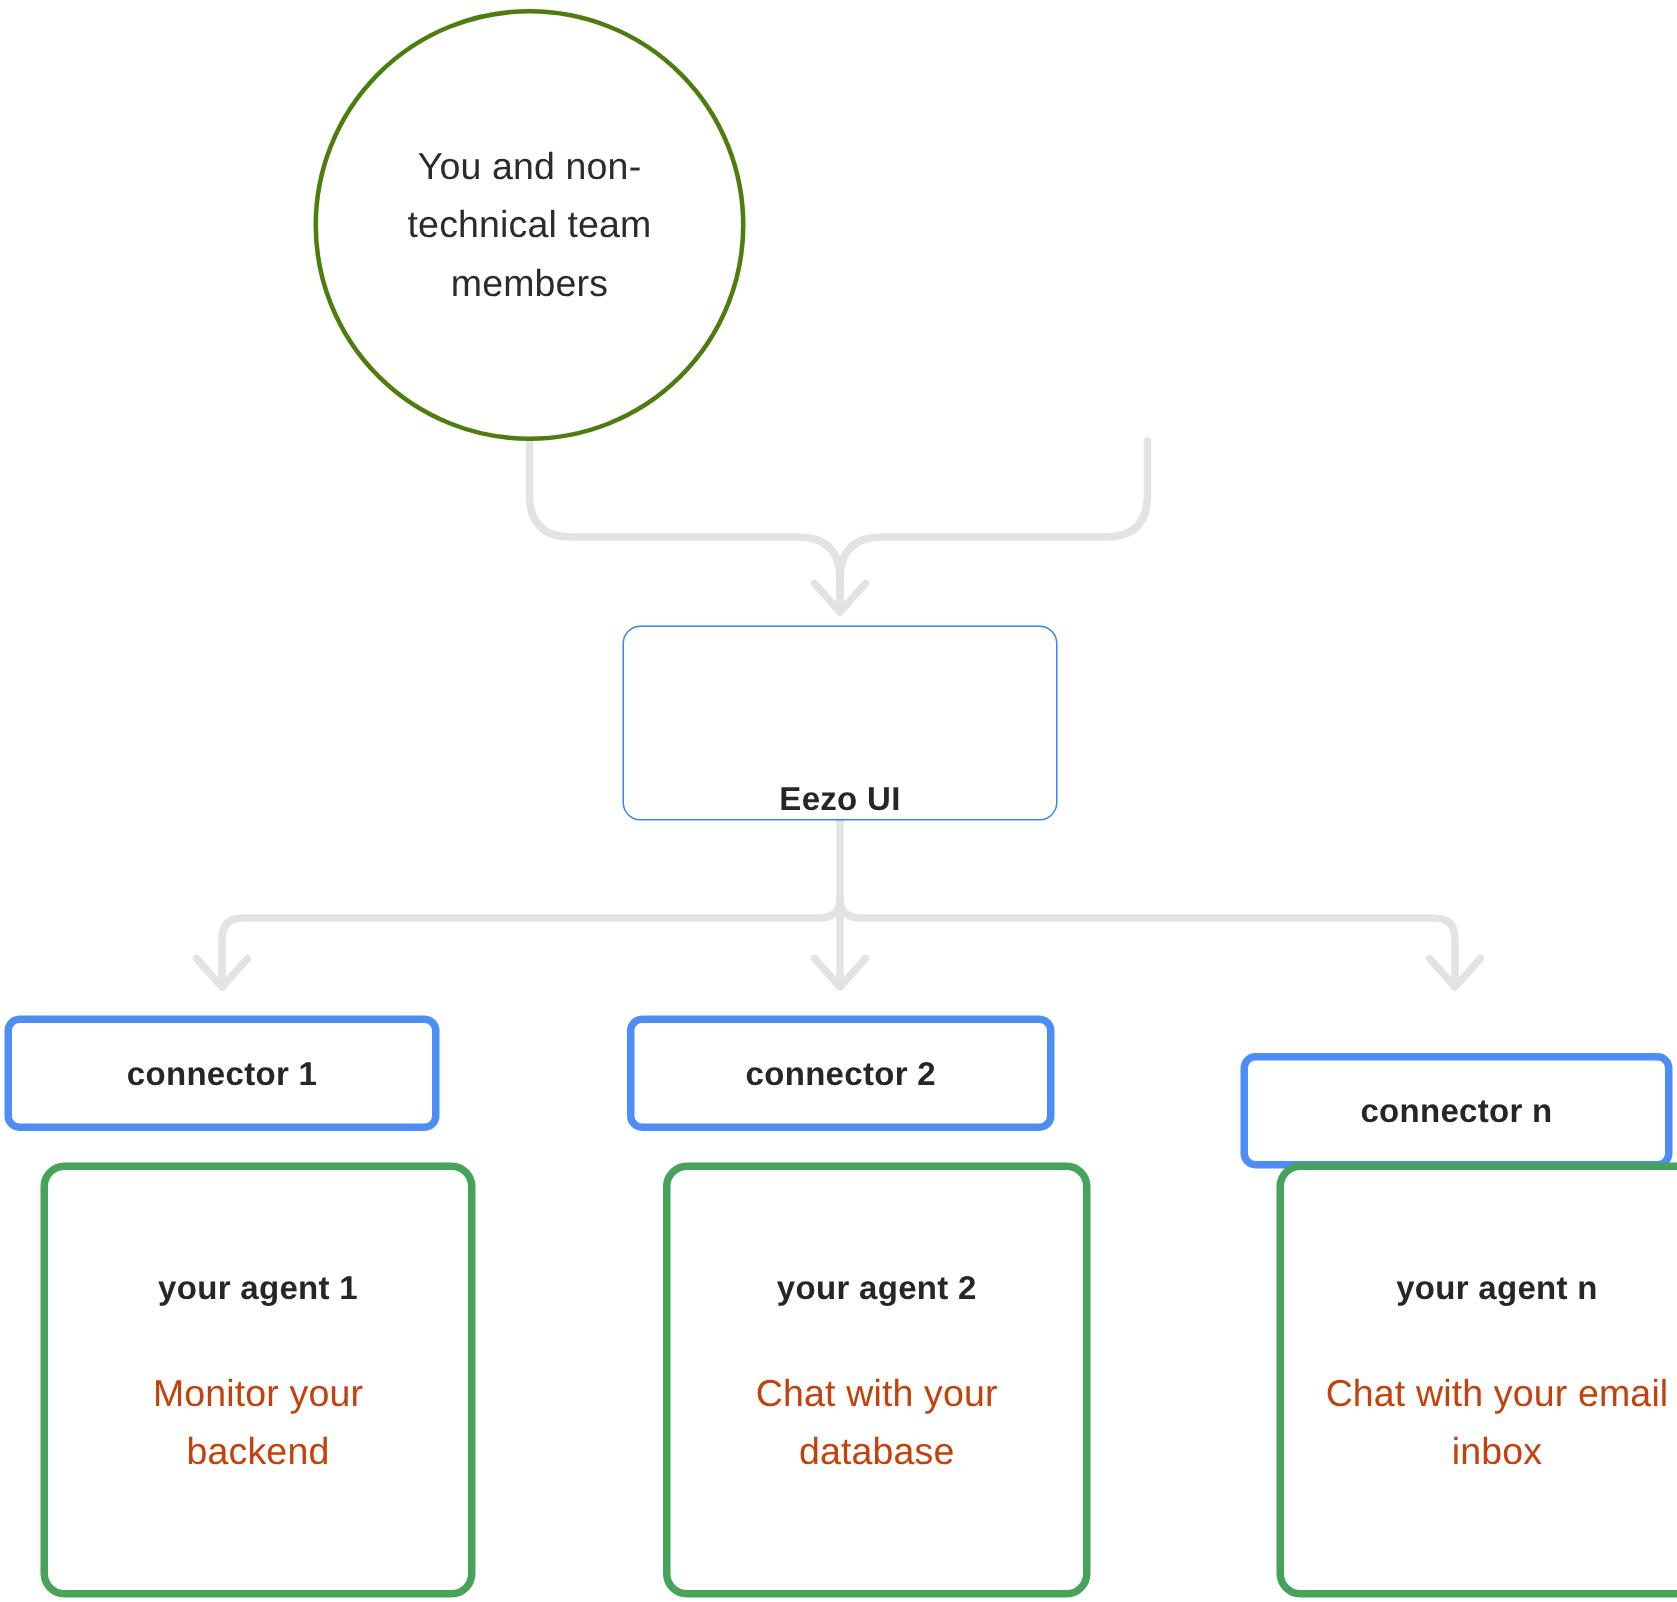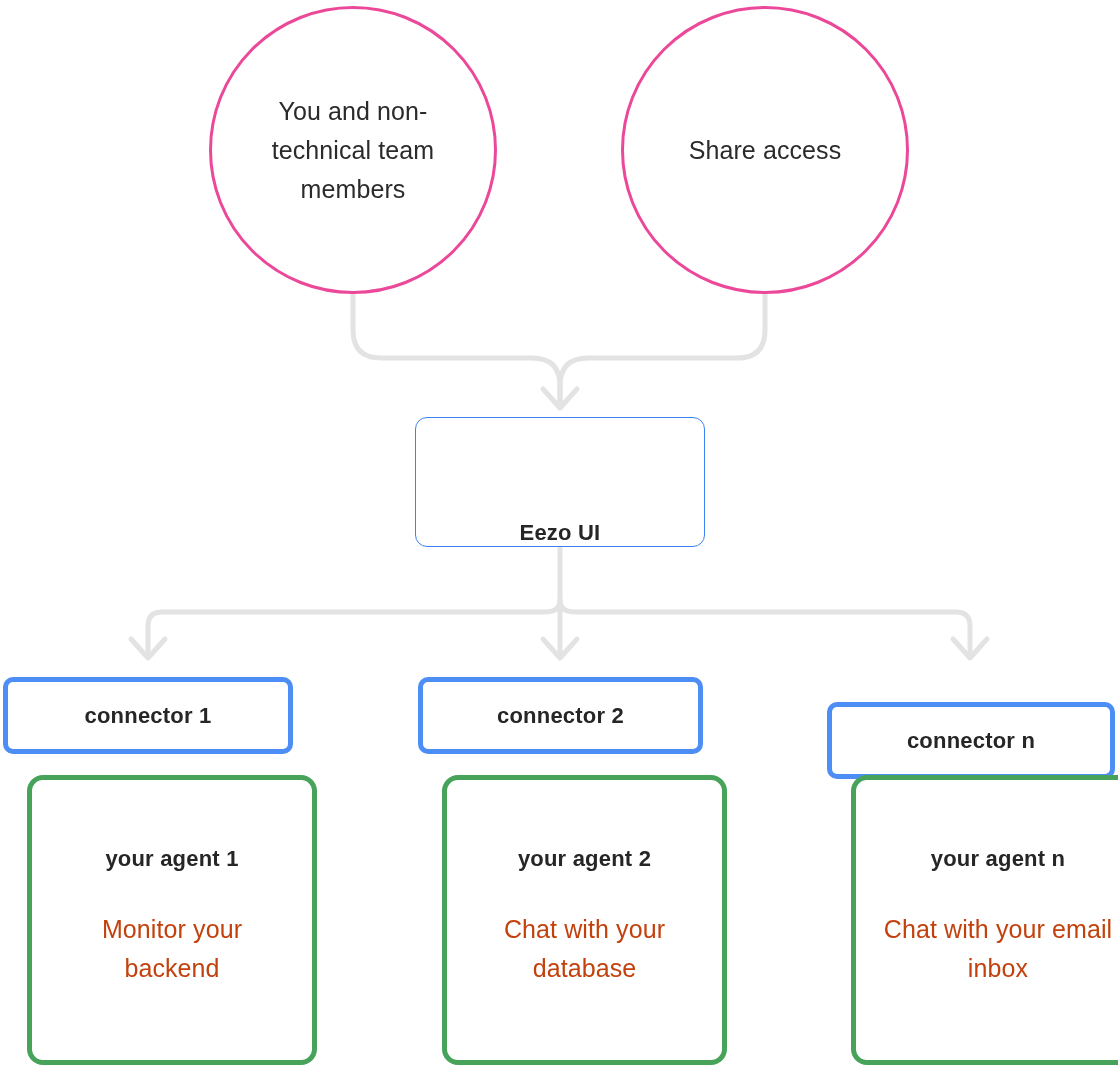--- a/index.html
+++ b/index.html
@@ -33,21 +33,21 @@
     display: flex;
     flex-direction: column;
     align-items: center;
     justify-content: center;
     background: #ffffff;
     text-align: center;
   }
   
   .circle-node {
     border-radius: 50%;
-    border: 3px solid #ec4899;
+    border: 3px solid #4d7c0f;
   }
   .circle-label {
     font-size: 25px;
     line-height: 39px;
     color: #2b2b2b;
     font-weight: 400;
     letter-spacing: 0.1px;
     max-width: 200px;
   }
   
@@ -137,23 +137,20 @@
     <path class="edge-arrow" d="M 543,639 L 560,658 L 577,639"></path>
 
     <path class="edge-path" d="M 560,600 Q 560,612 575,612 L 956,612 Q 970,612 970,626 L 970,655"></path>
     <path class="edge-arrow" d="M 953,639 L 970,658 L 987,639"></path>
   </svg>
 
   <div class="node circle-node" style="left:209px; top:6px; width:288px; height:288px;">
     <span class="circle-label">You and non-technical team members</span>
   </div>
 
-  <div class="node circle-node" style="left:621px; top:6px; width:288px; height:288px;">
-    <span class="circle-label">Share access</span>
-  </div>
 
   <div class="node hub-node" style="left:415px; top:417px; width:290px; height:130px;">
     <span class="hub-label">Eezo UI</span>
   </div>
 
   <div class="node connector-node" style="left:3px; top:677px; width:290px; height:77px;">
     <span class="connector-label">connector 1</span>
   </div>
 
   <div class="node connector-node" style="left:418px; top:677px; width:285px; height:77px;">

